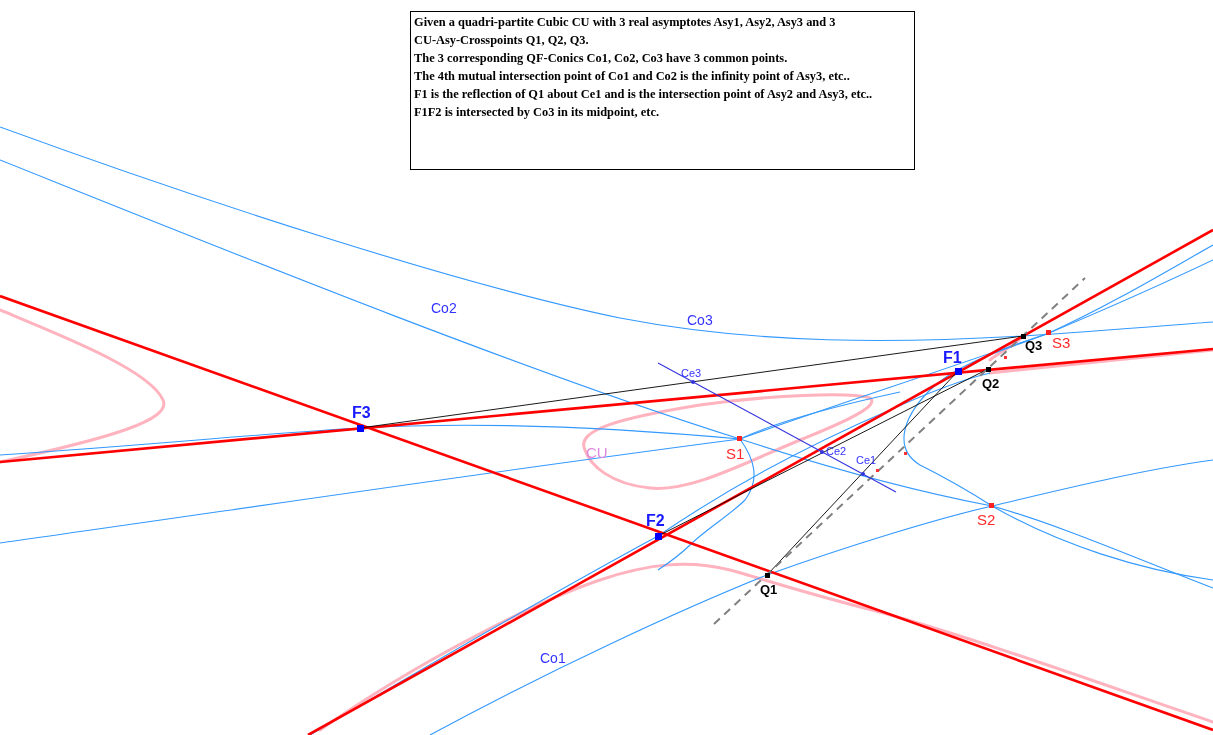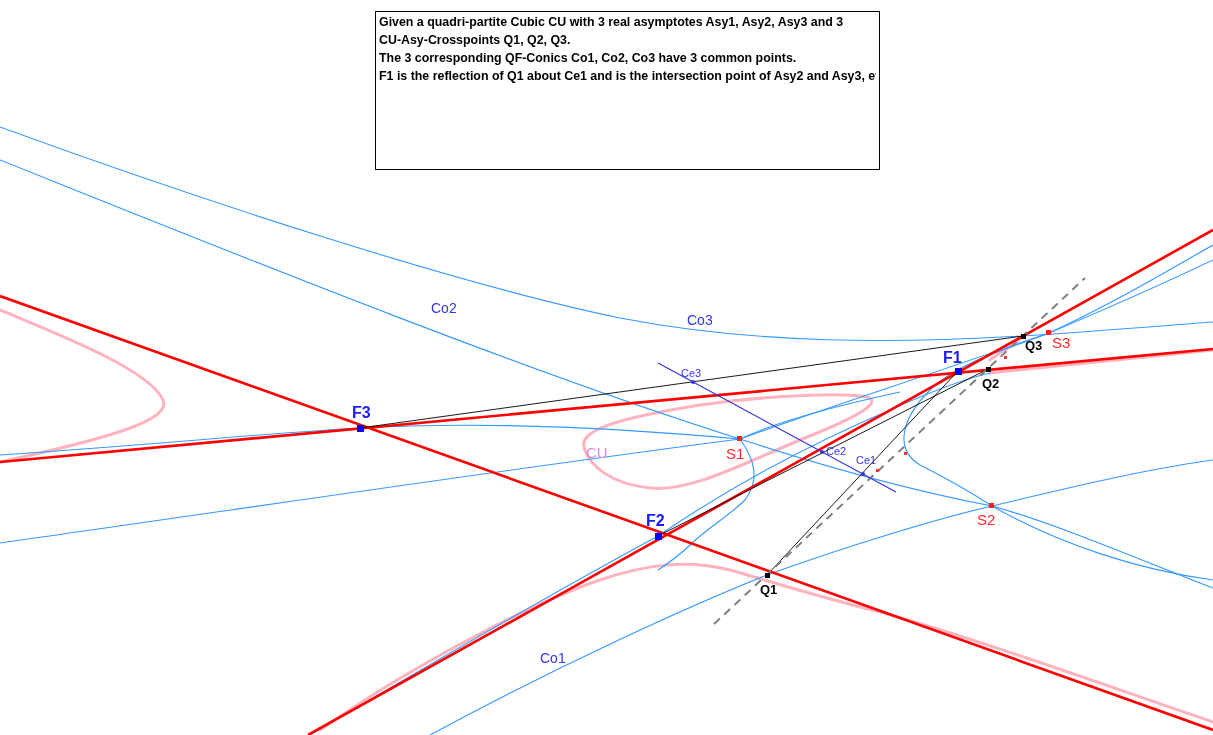--- a/index.html
+++ b/index.html
@@ -1,21 +1,21 @@
 <!DOCTYPE html>
 <html><head>
 <meta charset="utf-8">
 <style>
   html, body { margin: 0; padding: 0; background: #ffffff; }
   body { width: 1213px; height: 735px; position: relative; overflow: hidden; font-family: "Liberation Sans", sans-serif; }
   #canvas { position: absolute; left: 0; top: 0; width: 1213px; height: 735px; }
   .info-box {
-    position: absolute; left: 375px; top: 11px; width: 505px; height: 159px;
+    position: absolute; left: 410px; top: 11px; width: 505px; height: 159px;
     border: 1px solid #000; background: #fff; box-sizing: border-box;
-    padding: 1px 3px; font-family: Liberation Sans, sans-serif; font-weight: bold;
+    padding: 1px 3px; font-family: Liberation Serif, serif; font-weight: bold;
     font-size: 12.4px; line-height: 18.1px; color: #000; white-space: nowrap;
   }
   .info-box div { overflow: hidden; }
   svg text { font-family: "Liberation Sans", sans-serif; }
   .lbl-focus { font-size: 16px; font-weight: bold; fill: #1a1aff; }
   .lbl-q { font-size: 13px; font-weight: bold; fill: #000; }
   .lbl-s { font-size: 15px; fill: #ff2a2a; }
   .lbl-co { font-size: 14px; fill: #3333ff; }
   .lbl-ce { font-size: 11px; fill: #3333ff; }
   .lbl-cu { font-size: 15px; fill: #dd88dd; }
@@ -128,14 +128,16 @@
   <text class="lbl-co" x="540" y="663">Co1</text>
   <text class="lbl-co" x="431" y="313">Co2</text>
   <text class="lbl-co" x="687" y="325">Co3</text>
   <text class="lbl-cu" x="586" y="458">CU</text>
 </svg>
 
 <div class="info-box">
   <div>Given a quadri-partite Cubic CU with 3 real asymptotes Asy1, Asy2, Asy3 and 3</div>
   <div>CU-Asy-Crosspoints Q1, Q2, Q3.</div>
   <div>The 3 corresponding QF-Conics Co1, Co2, Co3 have 3 common points.</div>
+  <div>The 4th mutual intersection point of Co1 and Co2 is the infinity point of Asy3, etc..</div>
   <div>F1 is the reflection of Q1 about Ce1 and is the intersection point of Asy2 and Asy3, etc..</div>
+  <div>F1F2 is intersected by Co3 in its midpoint, etc.</div>
 </div>
 
 </body></html>

